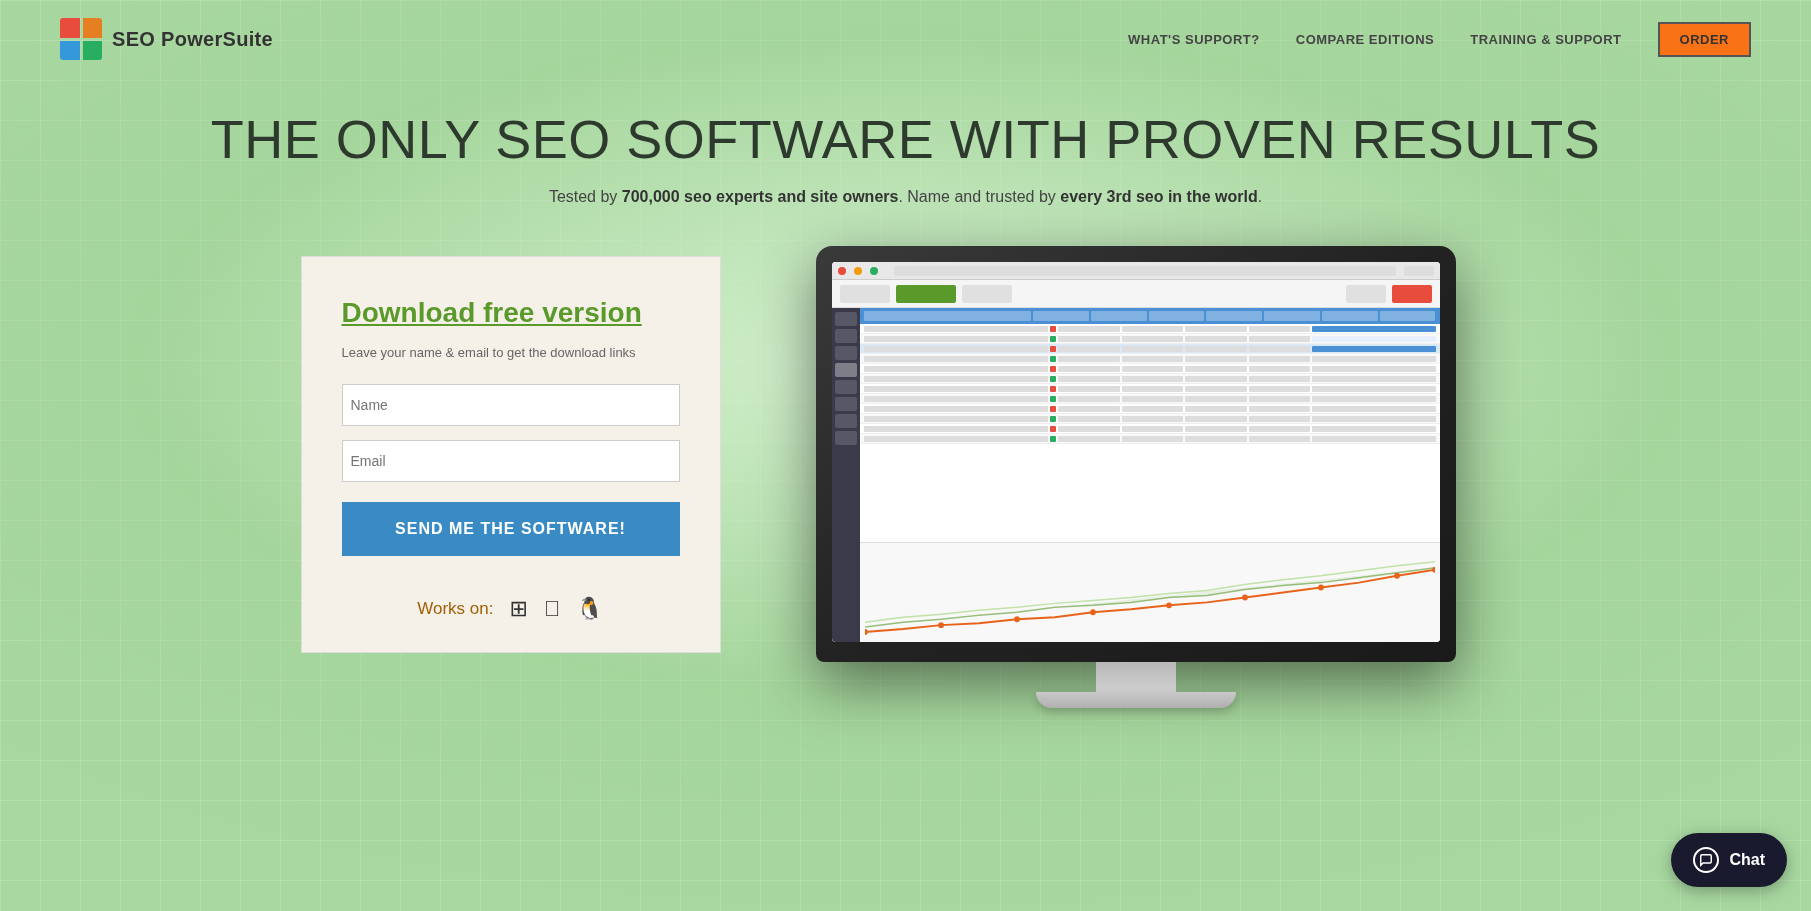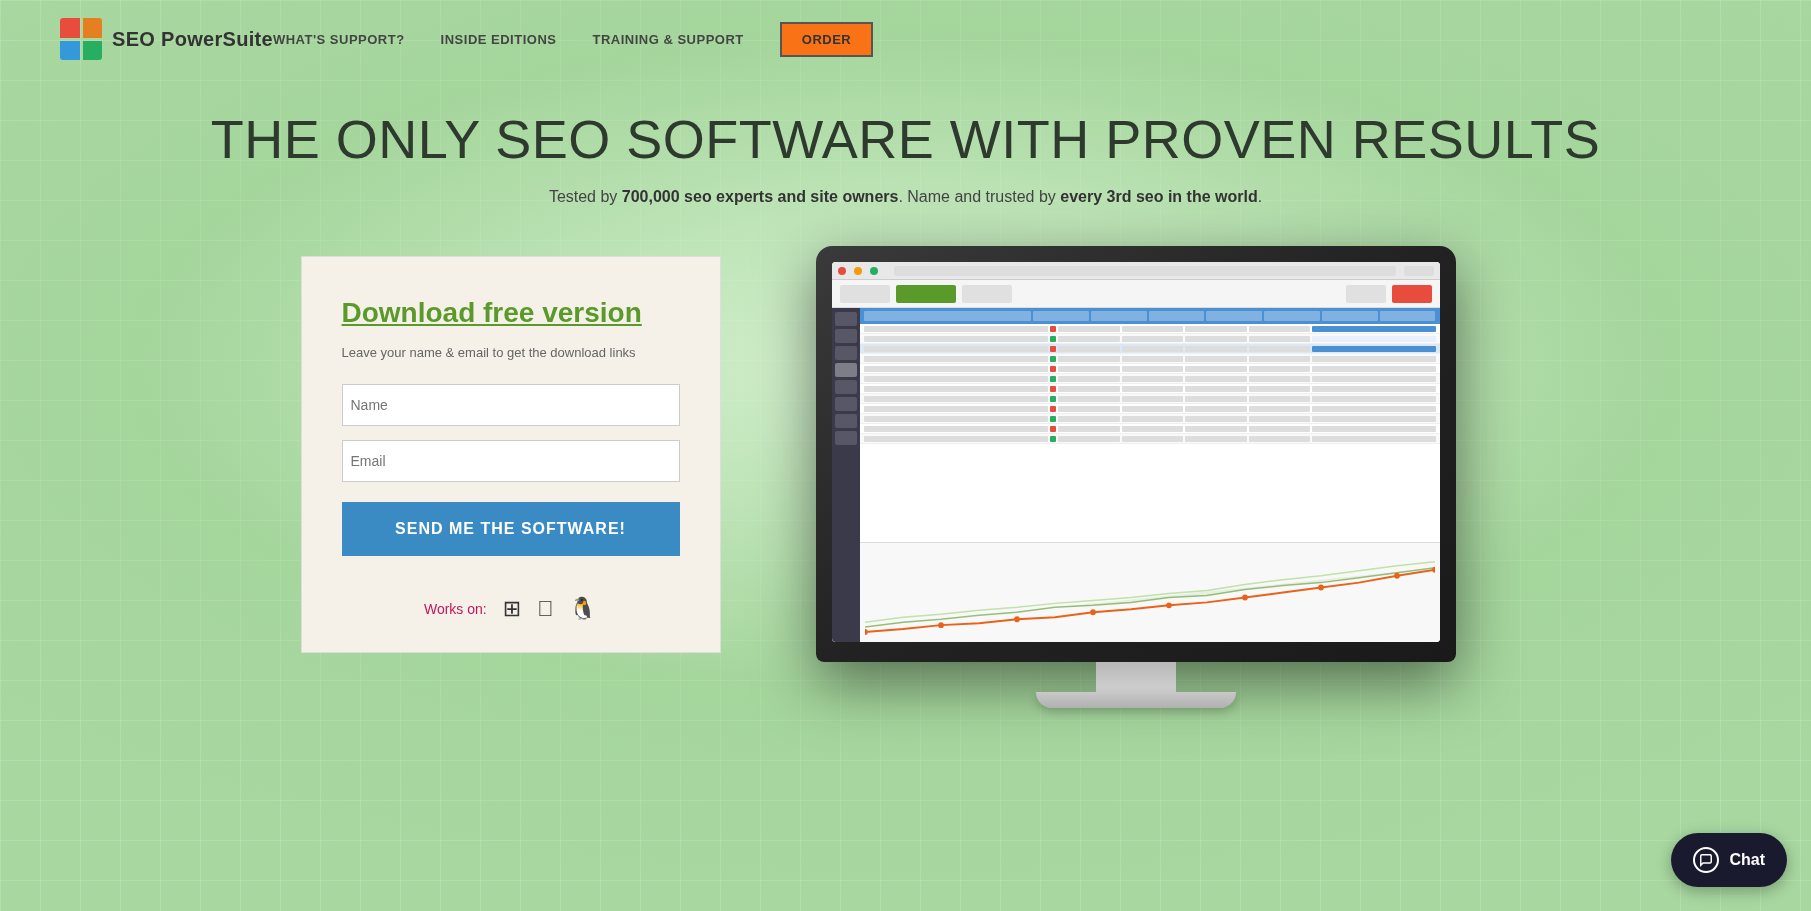--- a/index.html
+++ b/index.html
@@ -34,21 +34,21 @@
       pointer-events: none;
       z-index: 0;
     }
 
     
     nav {
       position: relative;
       z-index: 10;
       display: flex;
       align-items: center;
-      justify-content: flex-start;
+      justify-content: space-between;
       padding: 18px 60px;
       background: transparent;
     }
 
     .logo {
       display: flex;
       align-items: center;
       gap: 10px;
     }
 
@@ -193,22 +193,22 @@
     
     .works-on {
       display: flex;
       align-items: center;
       gap: 16px;
       margin-top: 40px;
       justify-content: center;
     }
 
     .works-on-label {
-      font-size: 14px;
-      color: #be185d;
+      font-size: 17px;
+      color: #a16207;
     }
 
     .os-icon {
       font-size: 22px;
       color: #333;
     }
 
     
     .monitor-container {
       flex: 1;
@@ -429,21 +429,21 @@
       <div class="sq3"></div>
       <div class="sq4"></div>
     </div>
     <div class="logo-text">
       <span>SEO </span><span>PowerSuite</span>
     </div>
   </div>
 
   <div class="nav-links">
     <a class="nav-link">WHAT'S SUPPORT?</a>
-    <a class="nav-link">INSIDE EDITIONS</a>
+    <a class="nav-link">COMPARE EDITIONS</a>
     <a class="nav-link">TRAINING &amp; SUPPORT</a>
     <button class="nav-order">ORDER</button>
   </div>
 </nav>
 
 <div class="hero">
   <h1 class="hero-title">THE ONLY SEO SOFTWARE WITH PROVEN RESULTS</h1>
   <p class="hero-subtitle">
     <span>Tested by </span><strong>700,000 seo experts and site owners</strong><span>. Name and trusted by </span><strong>every 3rd seo in the world</strong><span>.</span>
   </p>

